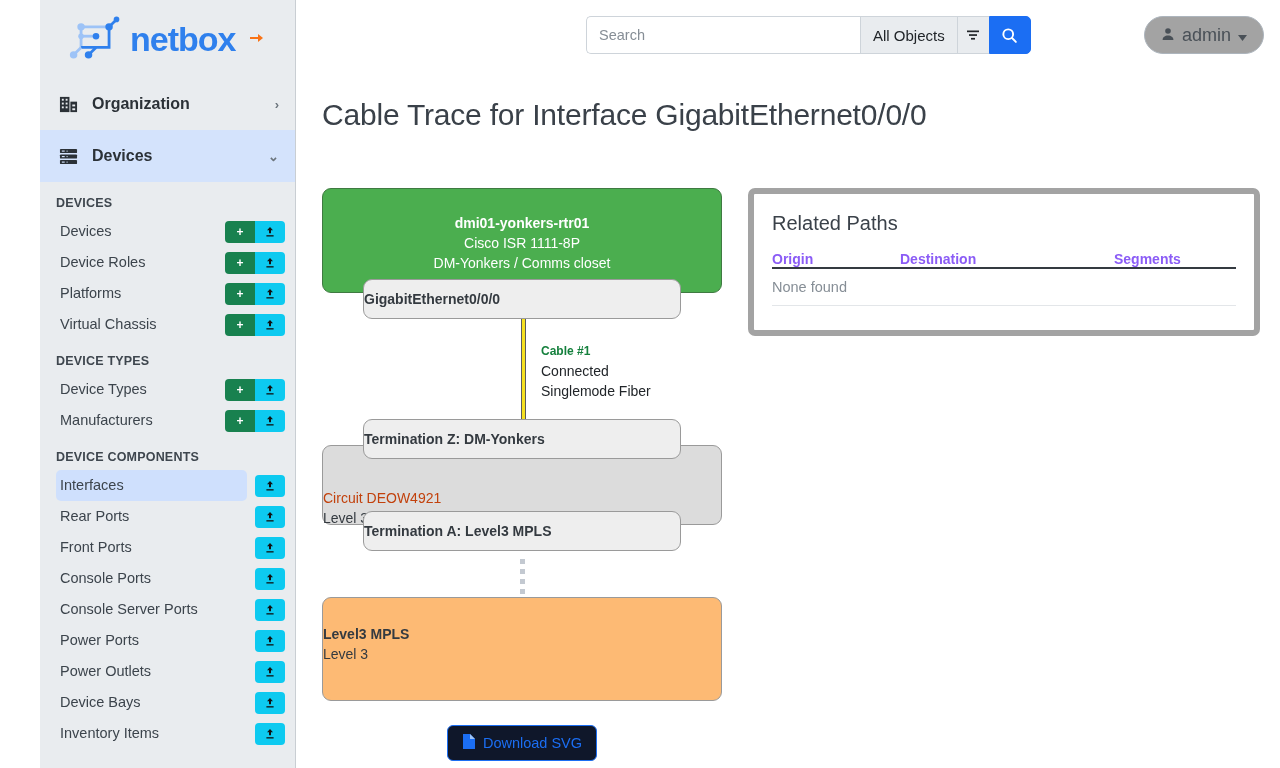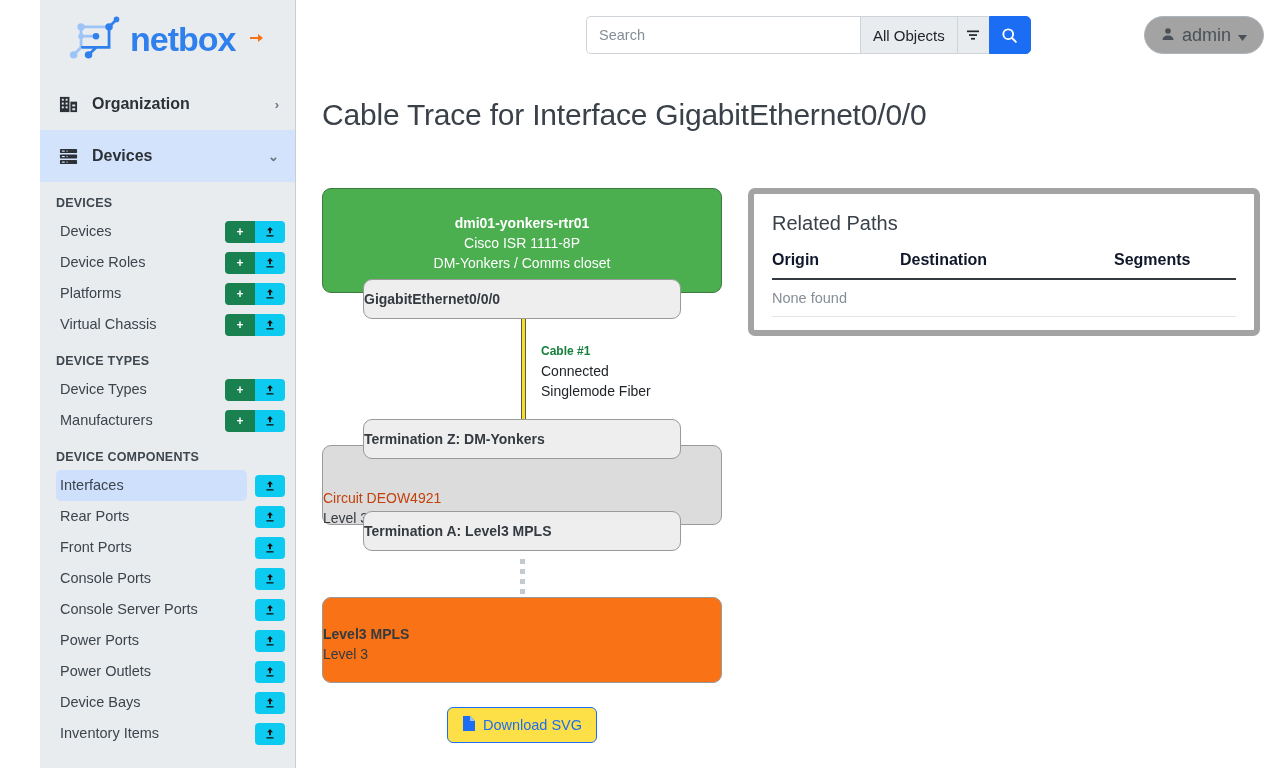--- a/index.html
+++ b/index.html
@@ -121,47 +121,47 @@
     background:#f5e020; border-left:1px solid #5a5a5a; border-right:1px solid #5a5a5a;
   }
   .cable-label { position:absolute; left:219px; top:22px; text-align:left; }
   .cable-label .l1 { font-size:12px; font-weight:700; color:#15803d; line-height:20px; }
   .cable-label .l2 { font-size:14px; color:#212529; line-height:20px; }
 
   .dots { height:46px; position:relative; }
   .dot { position:absolute; left:198px; width:5px; height:5px; background:#c3c9d1; }
 
   .node-provider {
-    background:#f97316; border:1px solid #9a9a9a; border-radius:9px;
-    height:86px; padding-top:26px;
+    background:#fdba74; border:1px solid #9a9a9a; border-radius:9px;
+    height:104px; padding-top:26px;
   }
   .node-provider .p1 { font-size:14px; font-weight:700; color:#343a40; line-height:20px; }
   .node-provider .p2 { font-size:14px; color:#343a40; line-height:20px; }
 
   .dl-wrap { text-align:center; padding-top:24px; }
   .dl-btn {
     display:inline-flex; align-items:center; gap:8px;
-    border:1px solid #1b6ef3; color:#1b6ef3; background:#fde047;
+    border:1px solid #1b6ef3; color:#1b6ef3; background:#0f172a;
     border-radius:6px; padding:8px 14px; font-size:14.5px; cursor:pointer;
   }
   .trace-done {
     text-align:center; color:#198754; font-size:30px; font-weight:400;
     padding-top:24px;
   }
 
   
   .card {
     flex:1; max-width:566px; height:148px; border:6px solid #a3a3a3;
     border-radius:7px; background:#fff; padding:18px 18px 0 18px;
   }
   .card-title { font-size:20px; color:#3a4149; font-weight:400; padding-bottom:16px; }
   table.paths { width:100%; border-collapse:collapse; }
   table.paths th {
-    text-align:left; font-size:16px; font-weight:700; color:#0f172a;
-    padding:0 0 9px 0; border-bottom:2px solid #343a40;
+    text-align:left; font-size:14px; font-weight:700; color:#8b5cf6;
+    padding:0 0 0 0; border-bottom:2px solid #343a40;
   }
   table.paths td {
     font-size:14.5px; color:#868e96; padding:10px 0 10px 0;
     border-bottom:1px solid #e3e6e9;
   }
   .col-o { width:128px; } .col-d { width:214px; }
 </style>
 </head>
 <body>
 

